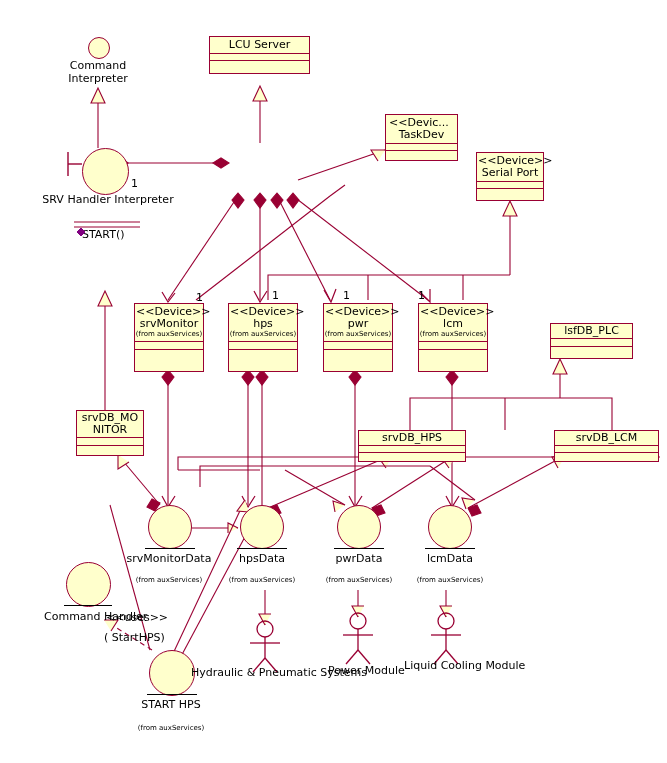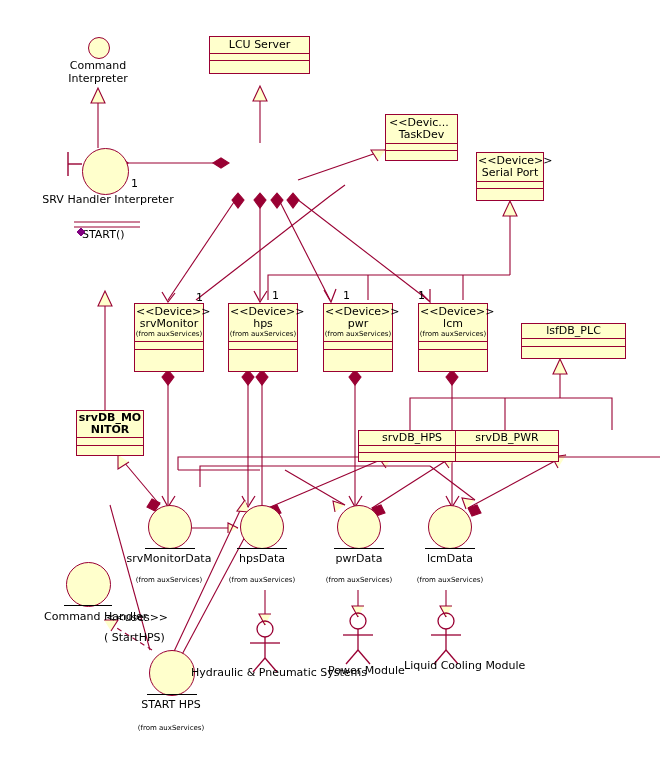--- a/index.html
+++ b/index.html
@@ -222,21 +222,21 @@
   </div>
 
   <div class="node clsbox" style="left:476px;top:152px;width:68px;height:49px;">
     <div class="name stereo" style="padding-bottom:0;">&lt;&lt;Device&gt;&gt;</div>
     <div class="name" style="padding-top:0;">Serial Port</div>
     <div class="sep"></div>
     <div class="sep2"></div>
   </div>
 
 
-  <div class="node clsbox" style="left:521px;top:323px;width:105px;height:36px;">
+  <div class="node clsbox" style="left:550px;top:323px;width:83px;height:36px;">
     <div class="name" style="padding:1px 0 1px 0;">lsfDB_PLC</div>
     <div class="sep" style="height:7px;"></div>
     <div class="sep2" style="height:7px;"></div>
   </div>
 
   <div class="node clsbox" style="left:134px;top:303px;width:70px;height:69px;">
     <div class="name stereo" style="padding-bottom:0;">&lt;&lt;Device&gt;&gt;</div>
     <div class="name" style="padding-top:0;padding-bottom:0;">srvMonitor</div>
     <div class="fromtxt">(from auxServices)</div>
     <div class="sep" style="margin-top:3px;height:7px;"></div>
@@ -260,39 +260,39 @@
   </div>
 
   <div class="node clsbox" style="left:418px;top:303px;width:70px;height:69px;">
     <div class="name stereo" style="padding-bottom:0;">&lt;&lt;Device&gt;&gt;</div>
     <div class="name" style="padding-top:0;padding-bottom:0;">lcm</div>
     <div class="fromtxt">(from auxServices)</div>
     <div class="sep" style="margin-top:3px;height:7px;"></div>
     <div class="sep2" style="height:8px;"></div>
   </div>
 
-  <div class="node clsbox" style="left:76px;top:410px;width:68px;height:46px;font-weight:bold;">
+  <div class="node clsbox" style="left:76px;top:410px;width:68px;height:46px;">
     <div class="name" style="padding:1px 0 0 0;">srvDB_MO</div>
     <div class="name" style="padding:0 0 1px 0;">NITOR</div>
     <div class="sep" style="height:7px;"></div>
     <div class="sep2" style="height:7px;"></div>
   </div>
 
   <div class="node clsbox" style="left:358px;top:430px;width:108px;height:32px;">
     <div class="name" style="padding:1px 0 1px 0;">srvDB_HPS</div>
     <div class="sep" style="height:6px;"></div>
     <div class="sep2" style="height:6px;"></div>
   </div>
 
-  <div class="node clsbox" style="left:455px;top:430px;width:104px;height:32px;">
-    <div class="name" style="padding:1px 0 1px 0;">srvDB_PWR</div>
+
+  <div class="node clsbox" style="left:554px;top:430px;width:105px;height:32px;">
+    <div class="name" style="padding:1px 0 1px 0;">srvDB_LCM</div>
     <div class="sep" style="height:6px;"></div>
     <div class="sep2" style="height:6px;"></div>
   </div>
-
 
   <div class="circ" style="left:88px;top:37px;width:20px;height:20px;"></div>
   <div class="lbl c" style="left:55px;top:60px;width:86px;">Command</div>
   <div class="lbl c" style="left:55px;top:73px;width:86px;">Interpreter</div>
 
   <div class="circ" style="left:82px;top:148px;width:45px;height:45px;"></div>
   <div class="lbl" style="left:131px;top:178px;">1</div>
   <div class="lbl c" style="left:33px;top:194px;width:150px;">SRV Handler Interpreter</div>
   <div class="lbl" style="left:82px;top:229px;">START()</div>
   <svg class="layer">

